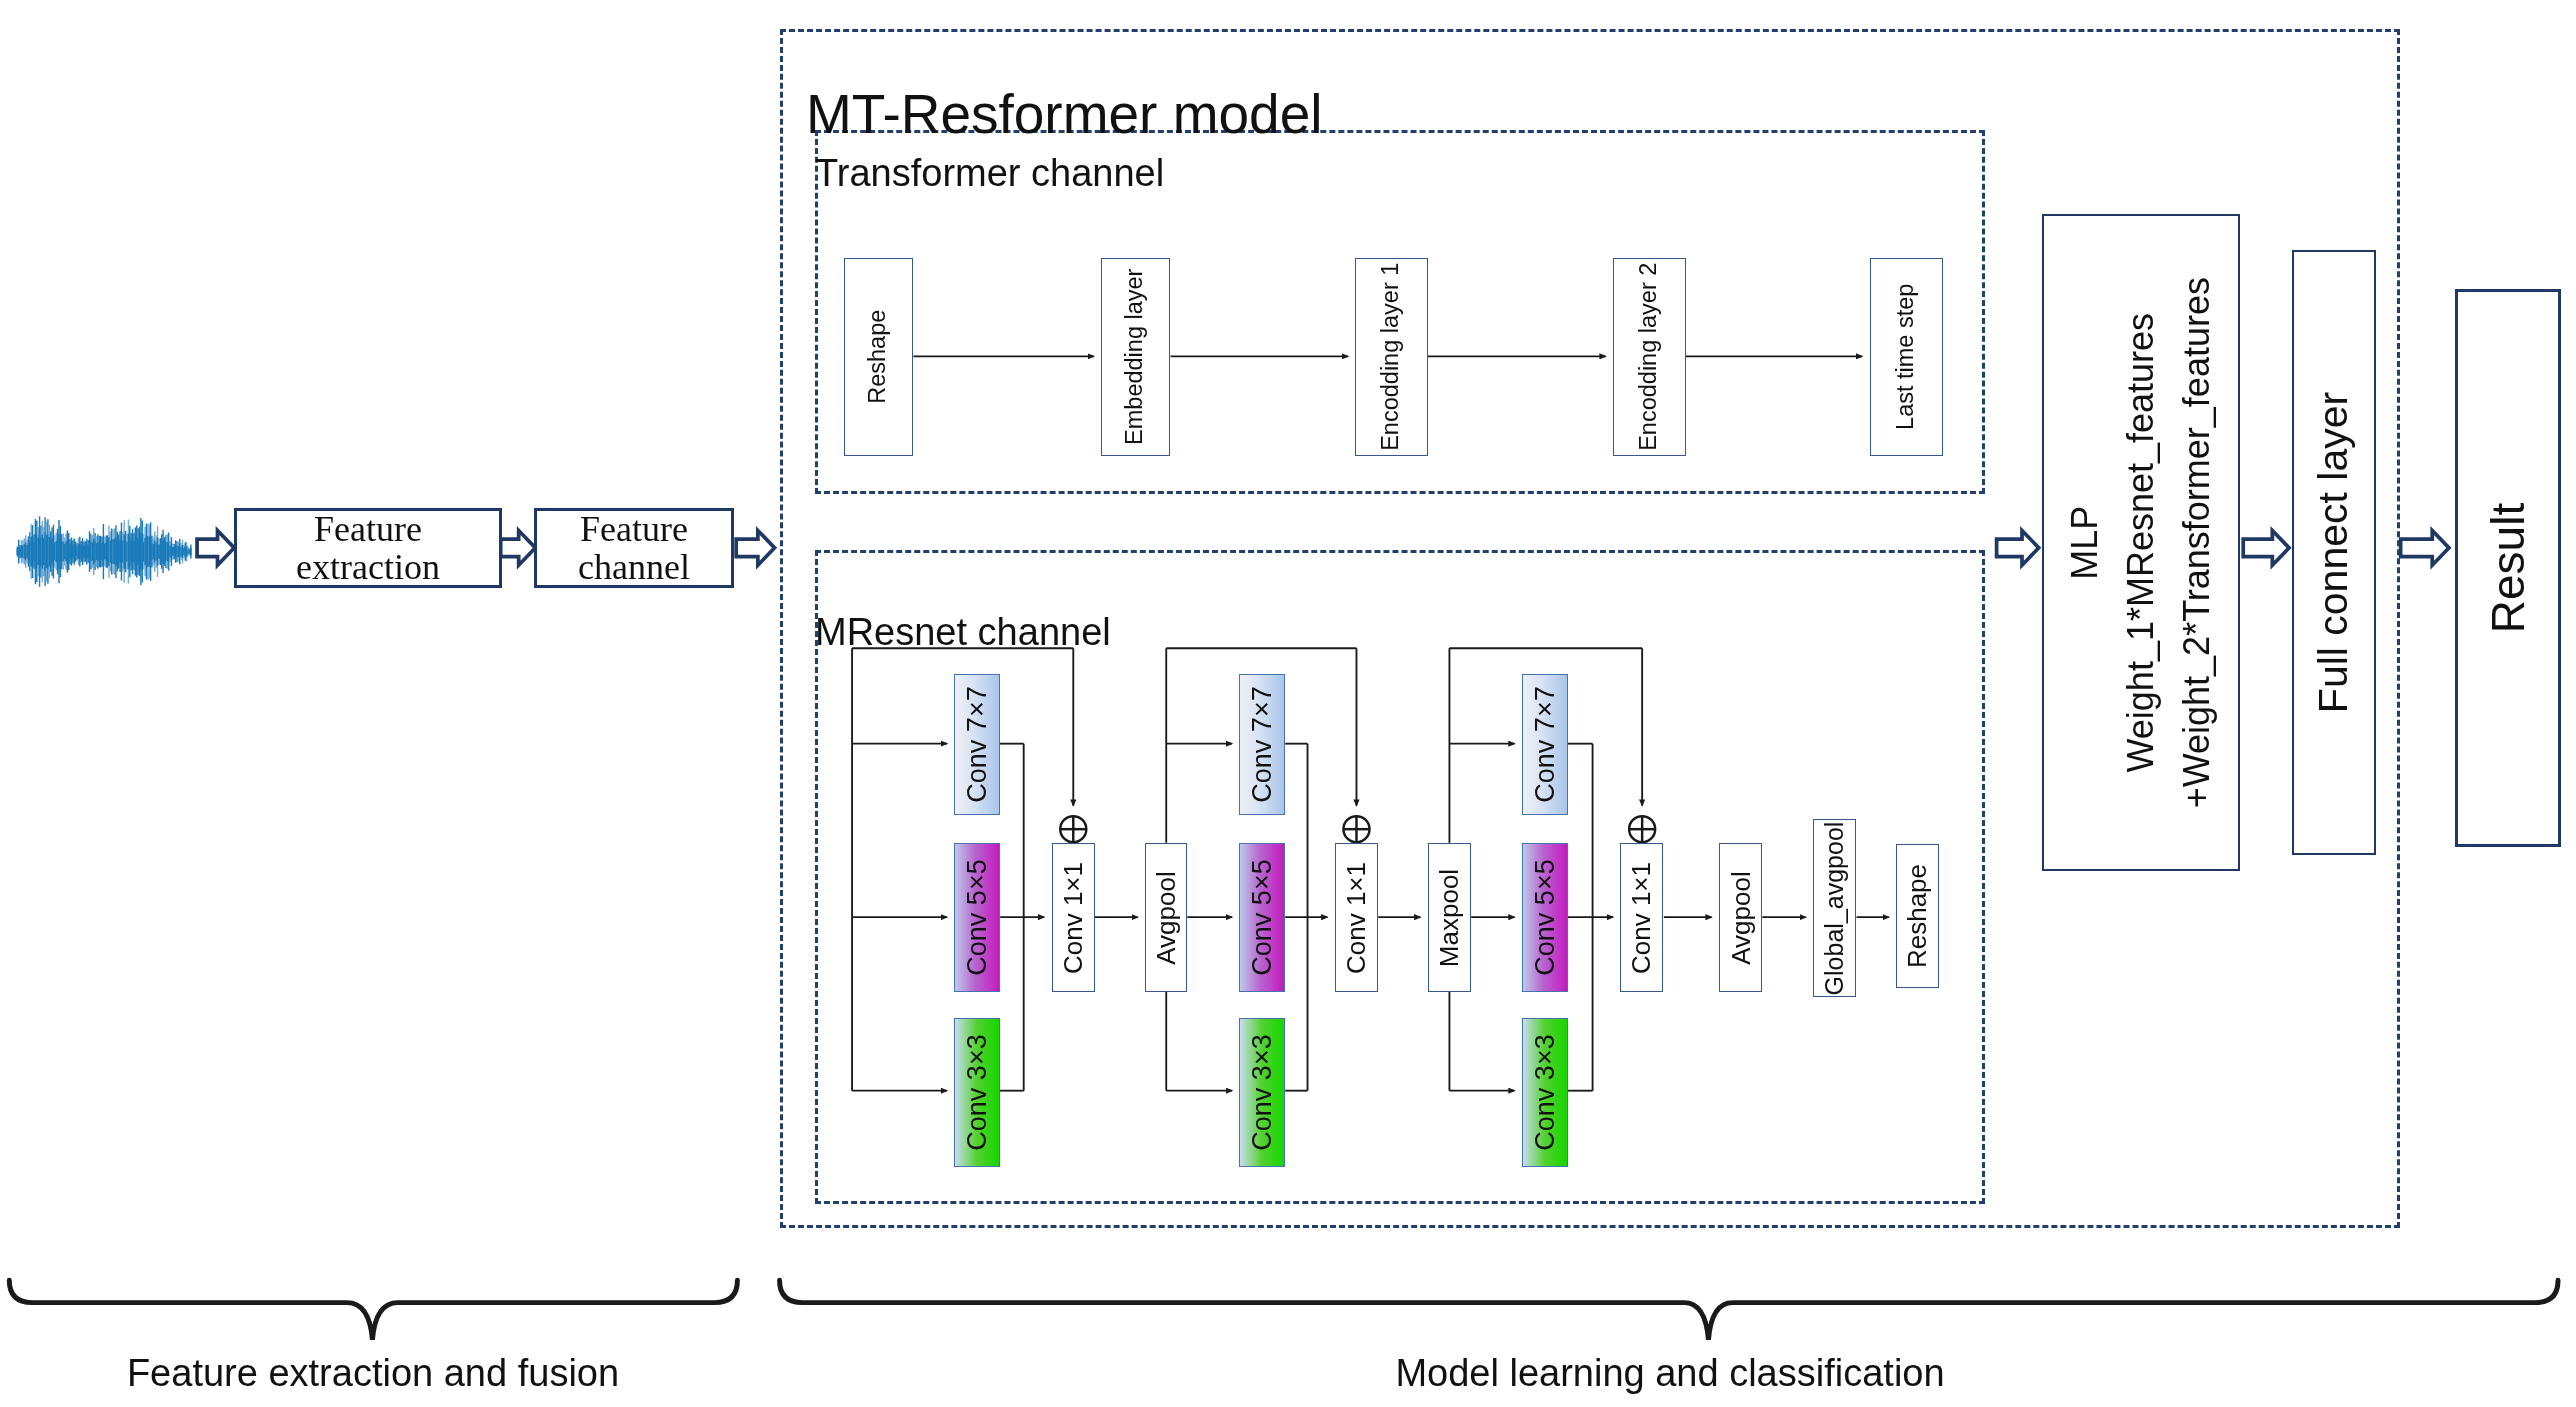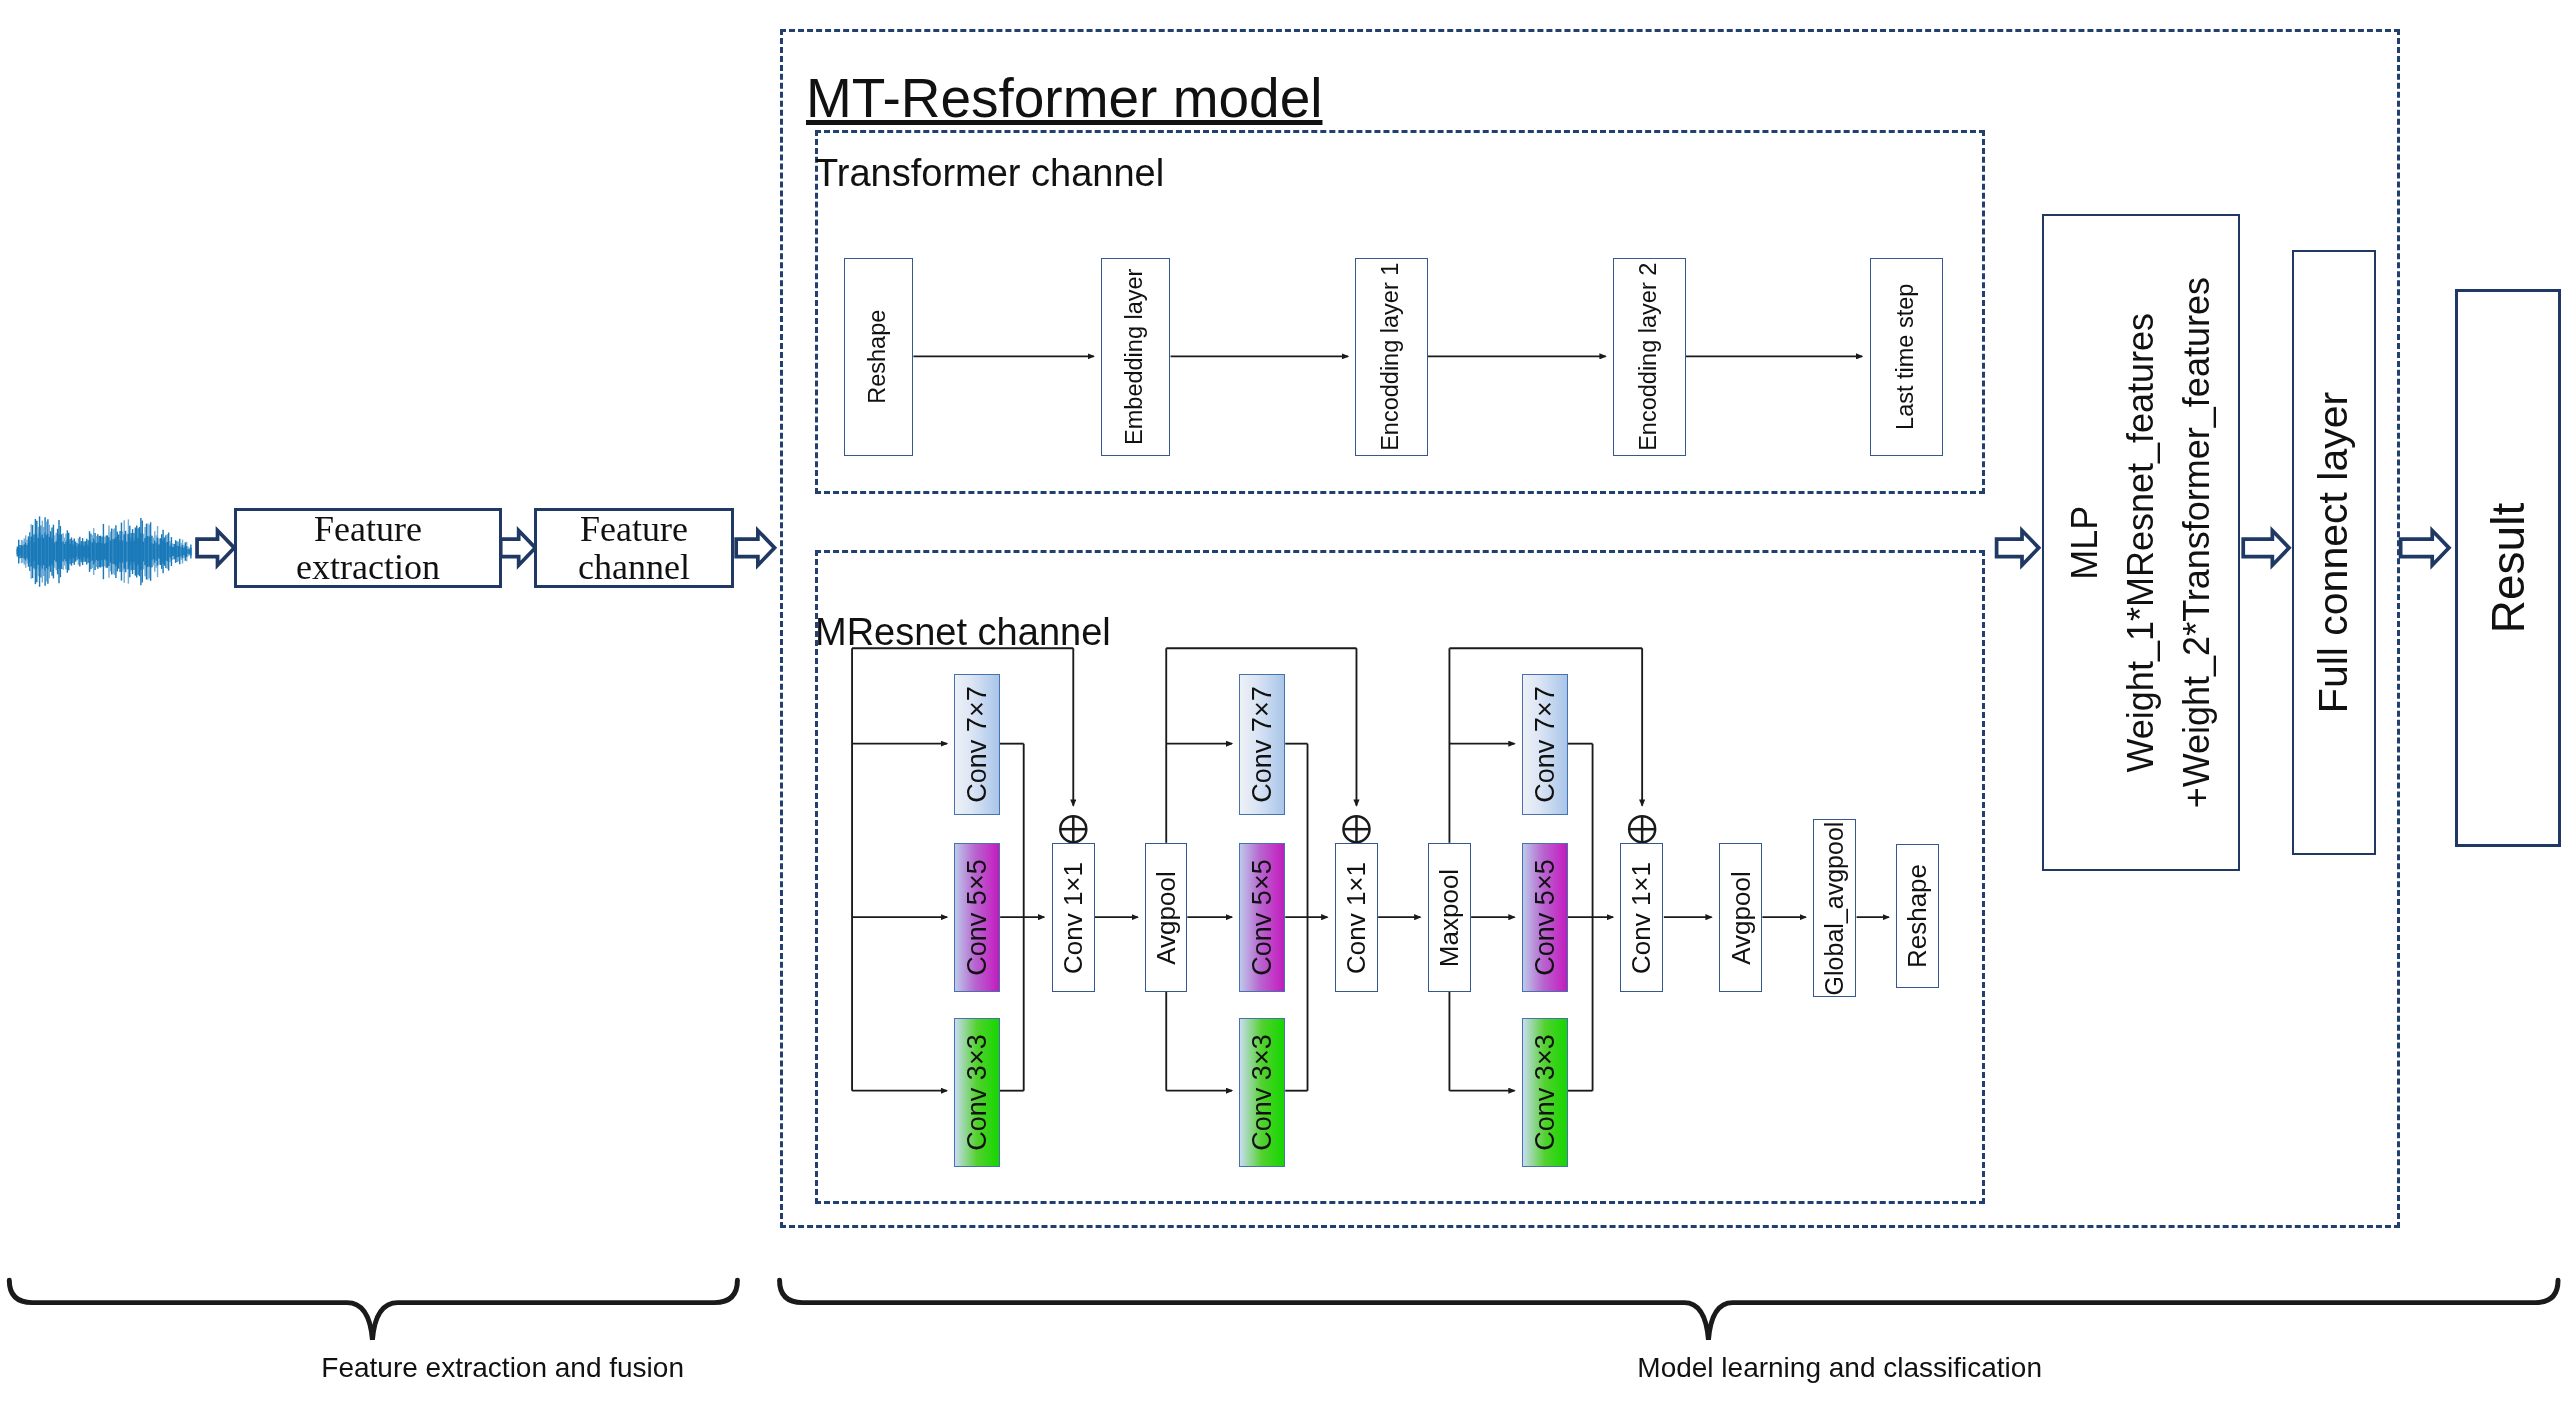--- a/index.html
+++ b/index.html
@@ -19,21 +19,21 @@
   .conv5{background:linear-gradient(90deg,#bdc9ea 0%,#b766cf 45%,#c32ec4 85%,#bb1fbb 100%);}
   .conv3{background:linear-gradient(90deg,#c9dcf0 0%,#52d12e 50%,#16d600 100%);}
   
   .navybox{position:absolute;background:#fff;border:2.5px solid #1f3864;display:flex;align-items:center;justify-content:center;z-index:3;box-sizing:border-box;}
   .mlp-lines{transform:rotate(-90deg);width:626px;text-align:center;font-size:36px;line-height:1.55;white-space:nowrap;}
   
   .serifbox{position:absolute;background:#fff;border:3.7px solid #1f3864;display:flex;flex-direction:column;align-items:center;justify-content:center;z-index:3;box-sizing:border-box;font-family:"Liberation Serif",serif;font-size:36px;line-height:1.06;text-align:center;}
   
   .bigtitle{position:absolute;font-size:55px;z-index:3;white-space:nowrap;}
   .chtitle{position:absolute;font-size:38px;z-index:3;text-align:left;}
-  .bracelabel{position:absolute;font-size:28px;z-index:3;text-align:right;}
+  .bracelabel{position:absolute;font-size:38px;z-index:3;text-align:center;}
   svg.layer{position:absolute;left:0;top:0;z-index:2;}
 </style>
 </head>
 <body>
 
 <div class="dashbox" style="left:780px;top:28.5px;width:1614px;height:1193px;"></div>
 <div class="dashbox inner" style="left:815px;top:130px;width:1164px;height:358px;"></div>
 <div class="dashbox inner" style="left:815px;top:550px;width:1164px;height:648px;"></div>
 
 <svg class="layer" width="2576" height="1408" viewBox="0 0 4157 2272">
@@ -357,21 +357,21 @@
       <polygon points="3222,870 3263,870 3263,856 3290,884 3263,912 3263,898 3222,898"></polygon>
       <polygon points="3620,870 3667,870 3667,856 3694,884 3667,912 3667,898 3620,898"></polygon>
       <polygon points="3874,870 3925,870 3925,856 3952,884 3925,912 3925,898 3874,898"></polygon>
     </g>
   <g id="braces" stroke="#1a1a1a" stroke-width="8" fill="none" stroke-linecap="round">
       <path d="M 15 2066 Q 15 2102 52 2102 L 560 2102 Q 596 2102 601 2162 Q 606 2102 642 2102 L 1153 2102 Q 1190 2102 1190 2066"></path>
       <path d="M 1258 2066 Q 1258 2102 1295 2102 L 2718 2102 Q 2752 2102 2757 2162 Q 2762 2102 2796 2102 L 4091 2102 Q 4128 2102 4128 2066"></path>
     </g>
 </svg>
 
-<div class="bigtitle" style="left:806px;top:66px;text-decoration:underline;">MT-Resformer model</div>
+<div class="bigtitle" style="left:806px;top:82px;">MT-Resformer model</div>
 <div class="chtitle" style="left:815px;top:152px;width:1164px;">Transformer channel</div>
 <div class="chtitle" style="left:815px;top:571px;width:1164px;margin-top:40px;">MResnet channel</div>
 
 <div class="serifbox" style="left:234px;top:508px;width:268px;height:80px;">
   <div>Feature</div>
   <div>extraction</div>
 </div>
 <div class="serifbox" style="left:534px;top:508px;width:200px;height:80px;">
   <div>Feature</div>
   <div>channel</div>

